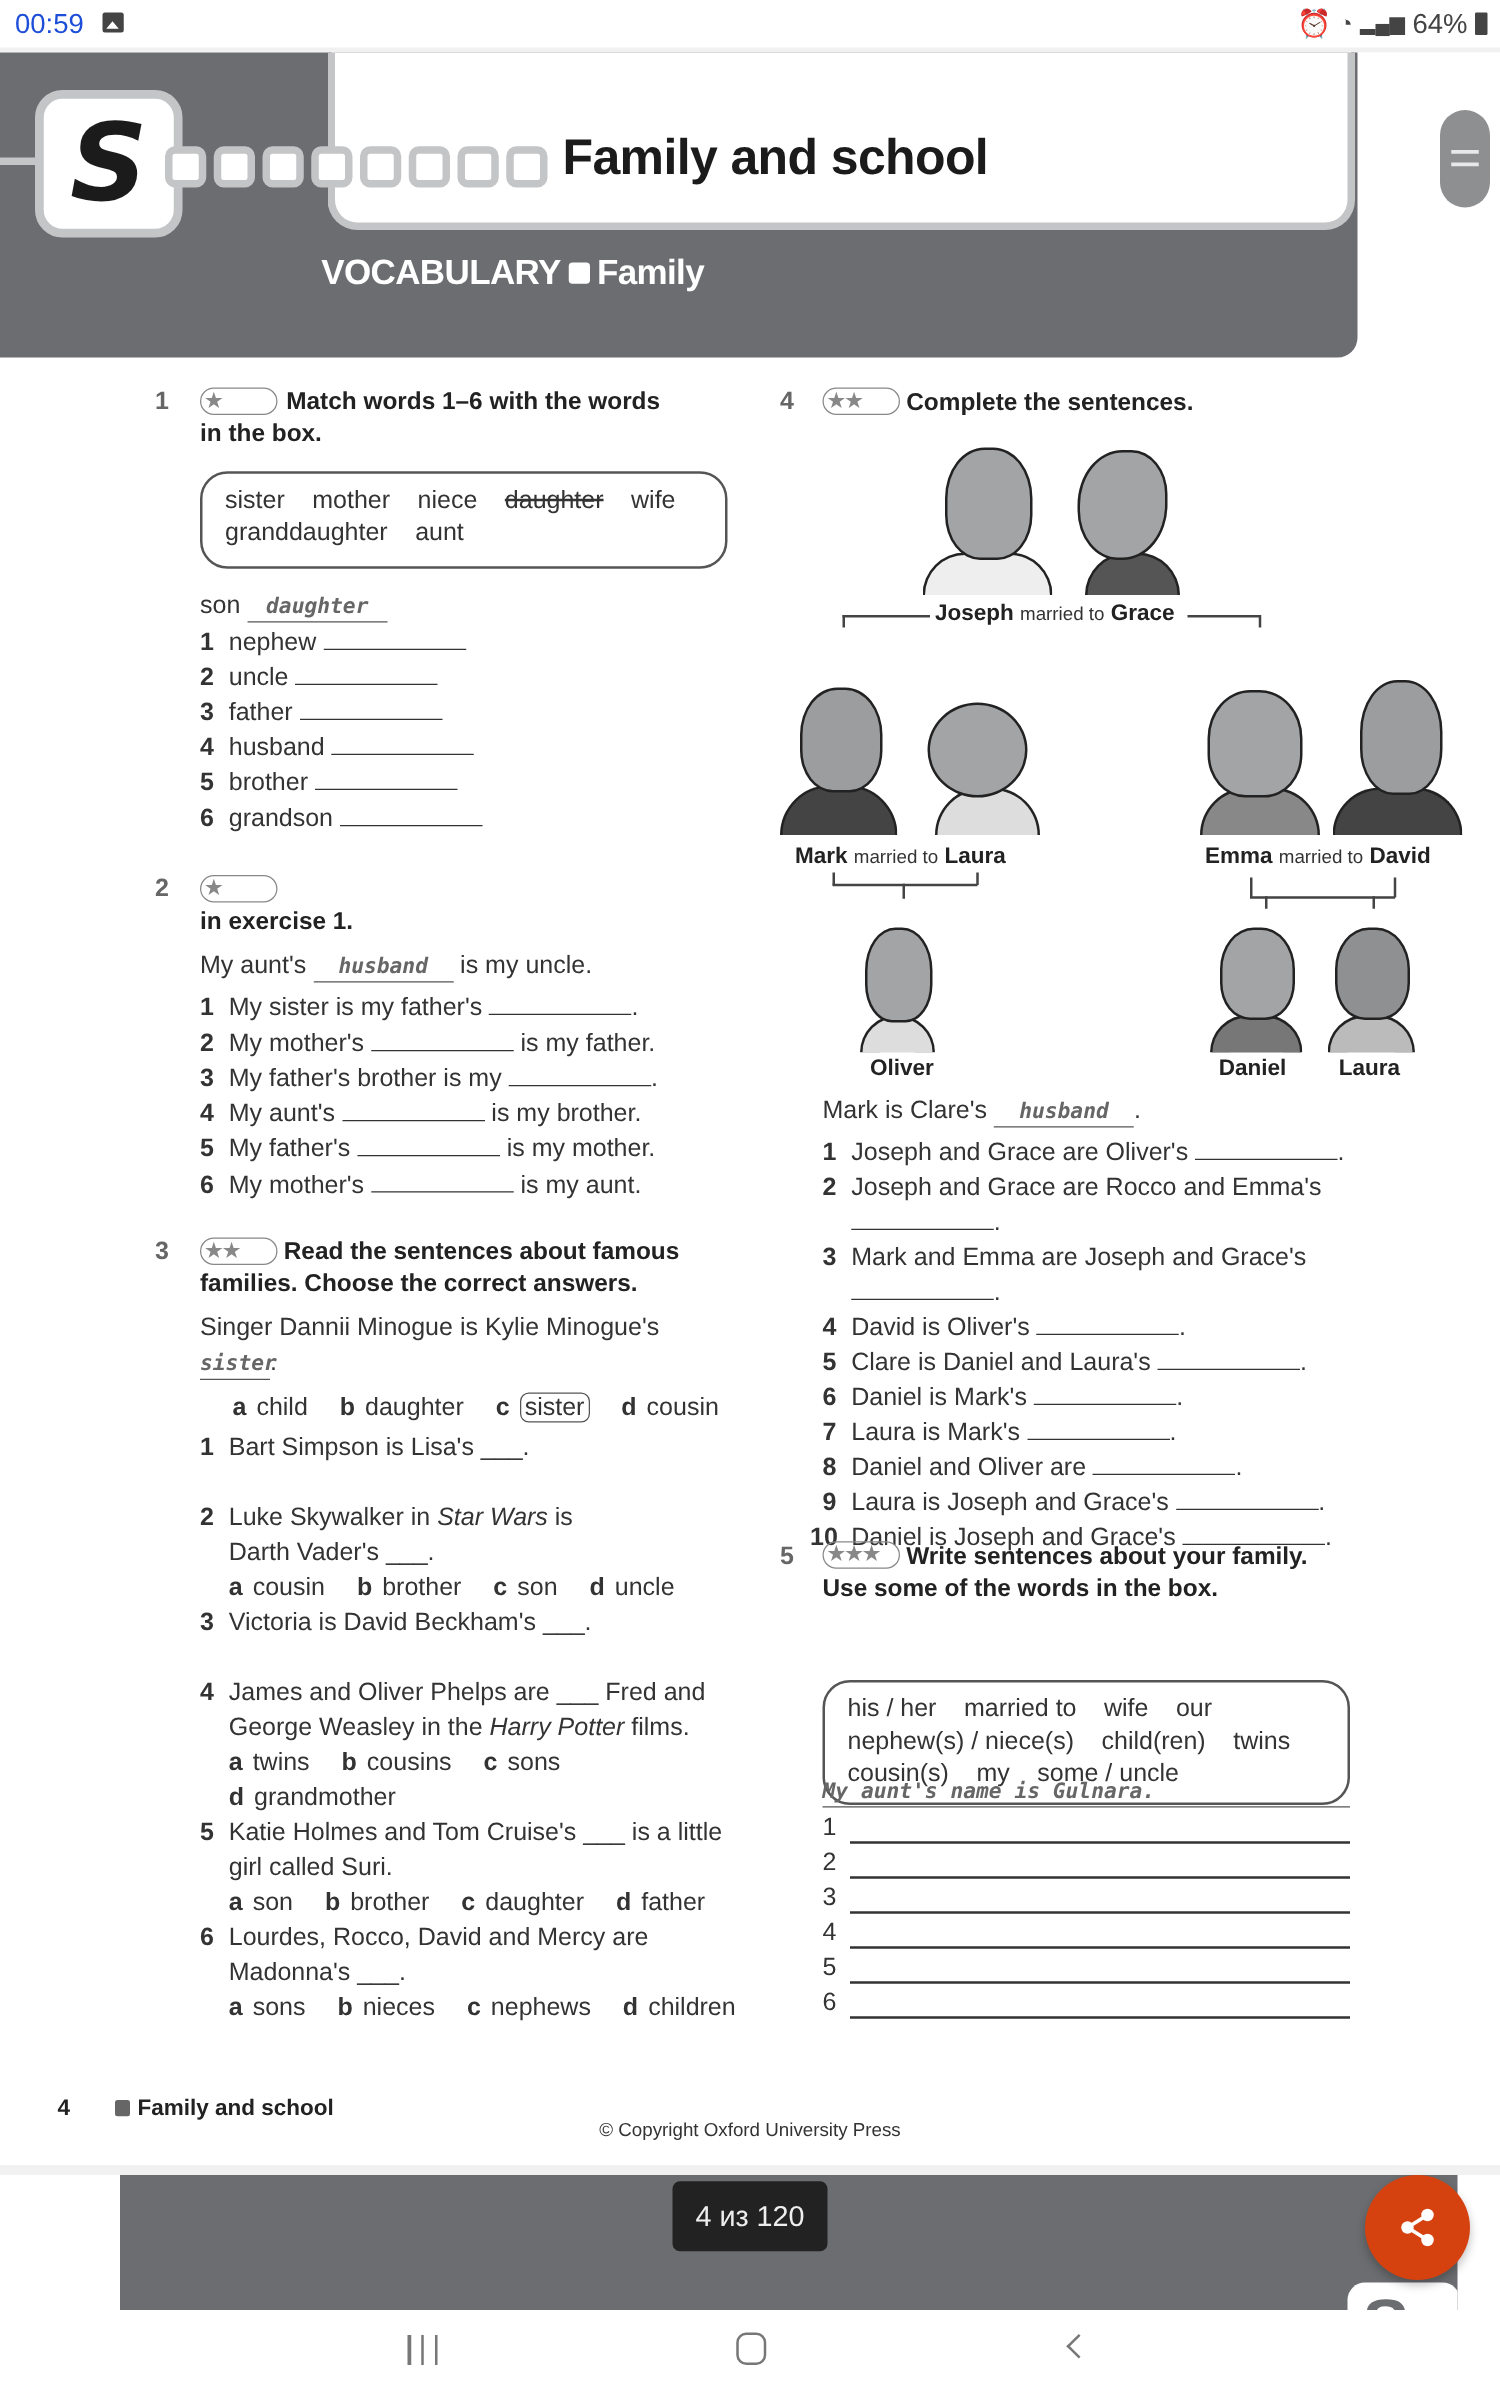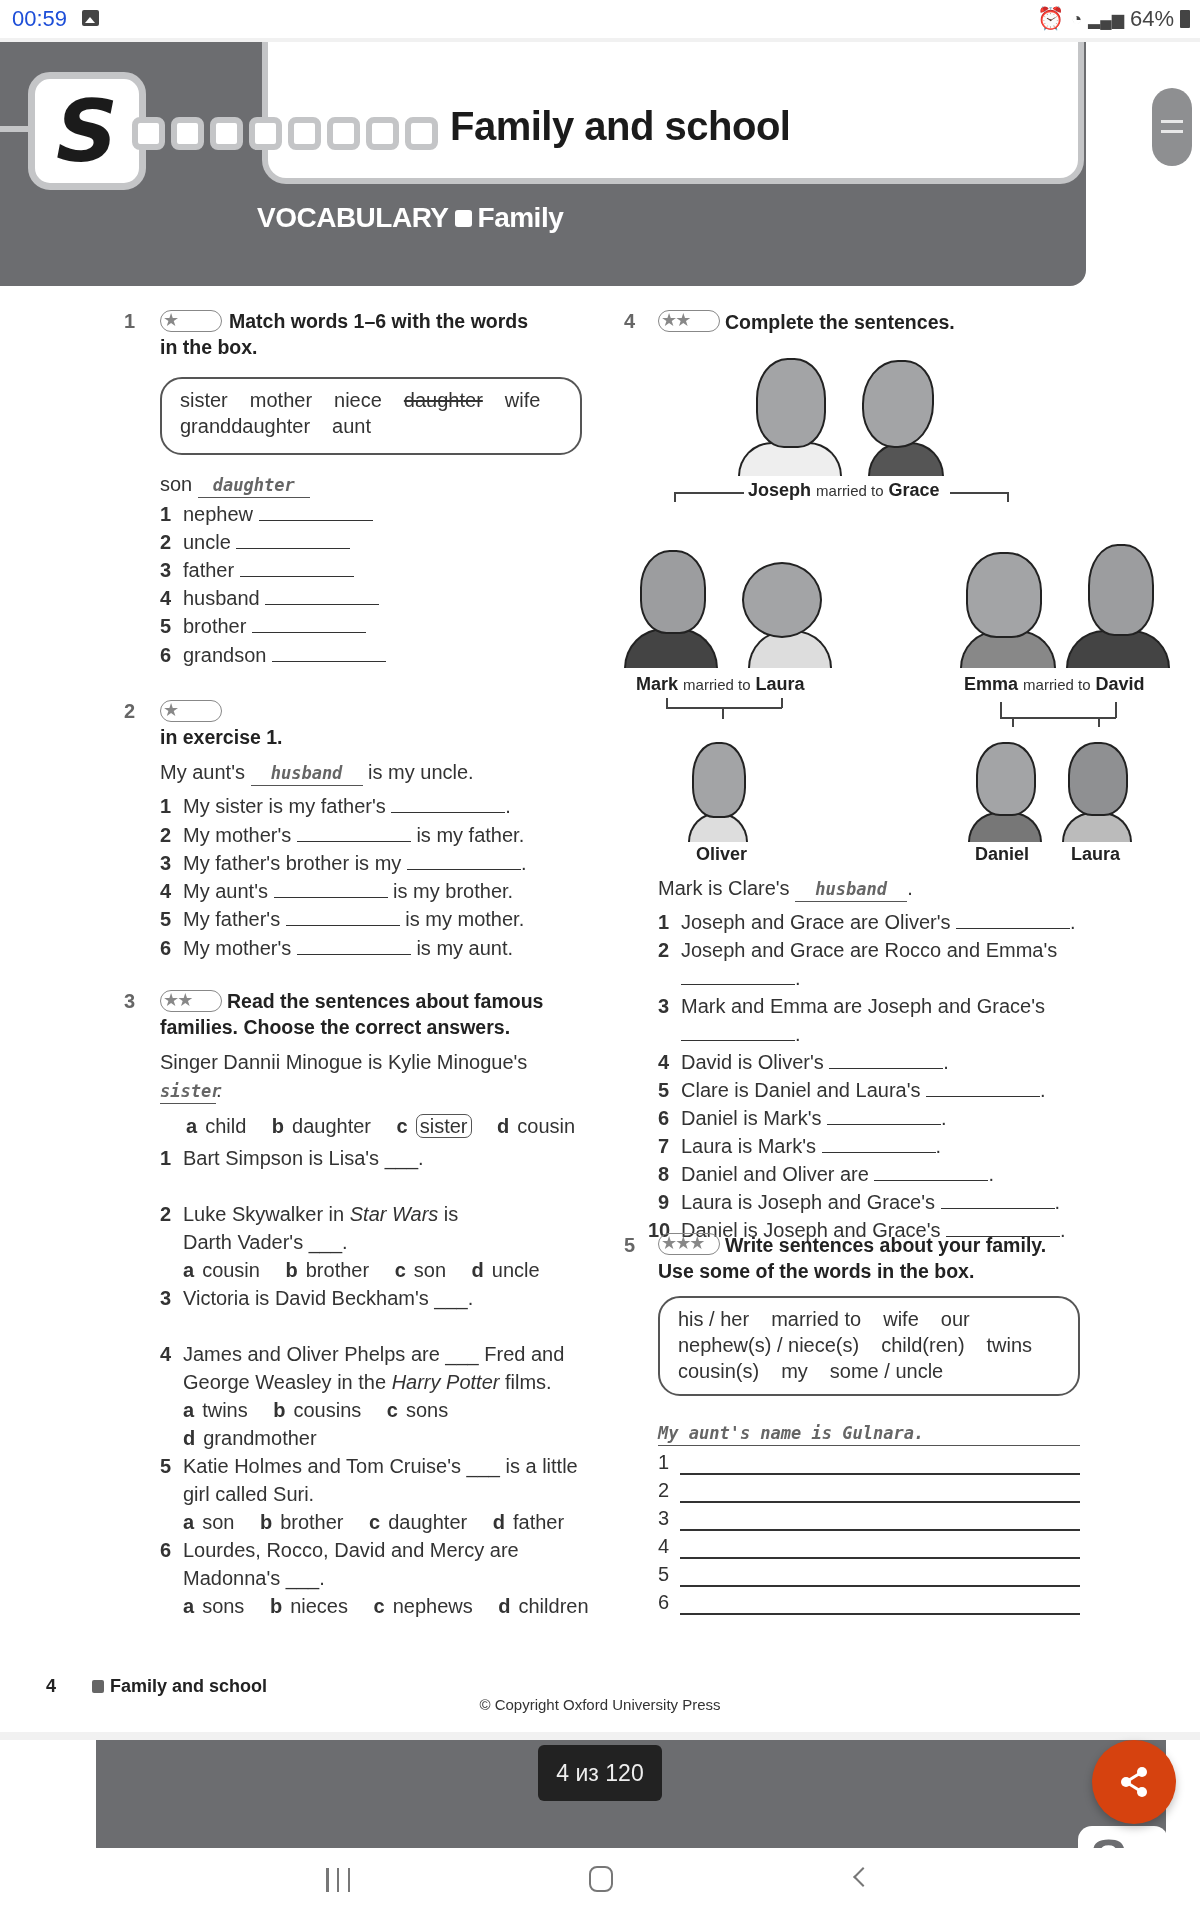--- a/index.html
+++ b/index.html
@@ -277,21 +277,21 @@
   <div class="txt" style="left:658px;top:1092px"><span class="num">7</span><span>Laura is Mark's</span> <span class="blank" style="width:114px"></span>.</div>
   <div class="txt" style="left:658px;top:1120px"><span class="num">8</span><span>Daniel and Oliver are</span> <span class="blank" style="width:114px"></span>.</div>
   <div class="txt" style="left:658px;top:1148px"><span class="num">9</span><span>Laura is Joseph and Grace's</span> <span class="blank" style="width:114px"></span>.</div>
   <div class="txt" style="left:648px;top:1176px"><span class="num" style="width:33px">10</span><span>Daniel is Joseph and Grace's</span> <span class="blank" style="width:114px"></span>.</div>
 
   <div class="ex-num" style="left:624px;top:1190px;top:1192px">5</div>
   <div class="badge" style="left:658px;top:1191px;width:62px">★★★</div>
   <div class="ex-title" style="left:725px;top:1190px">Write sentences about your family.</div>
   <div class="ex-title" style="left:658px;top:1216px">Use some of the words in the box.</div>
 
-  <div class="box" style="left:658px;top:1254px;width:422px;height:100px">
+  <div class="box" style="left:658px;top:1302px;width:422px;height:100px">
     <div><span>his / her</span><span>married to</span><span>wife</span><span>our</span></div>
     <div><span>nephew(s) / niece(s)</span><span>child(ren)</span><span>twins</span></div>
     <div><span>cousin(s)</span><span>my</span><span>some / uncle</span></div>
   </div>
 
   <div class="txt" style="left:658px;top:1378px;width:422px;border-bottom:1.5px solid #555">
     <span class="hand" style="border-bottom:none;text-align:left">My aunt's name is Gulnara.</span>
   </div>
 
   <div class="txt" style="left:658px;top:1408px">1</div>

